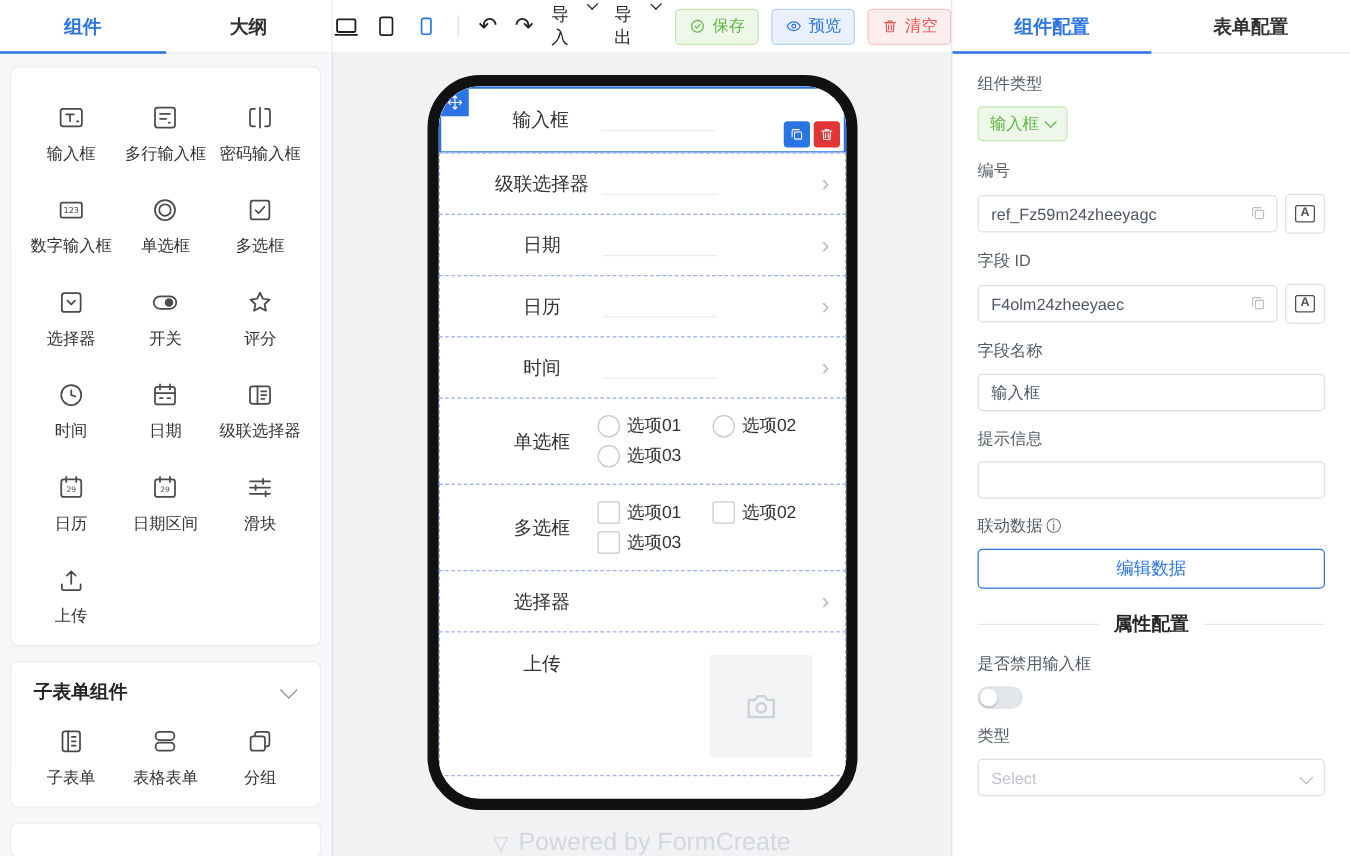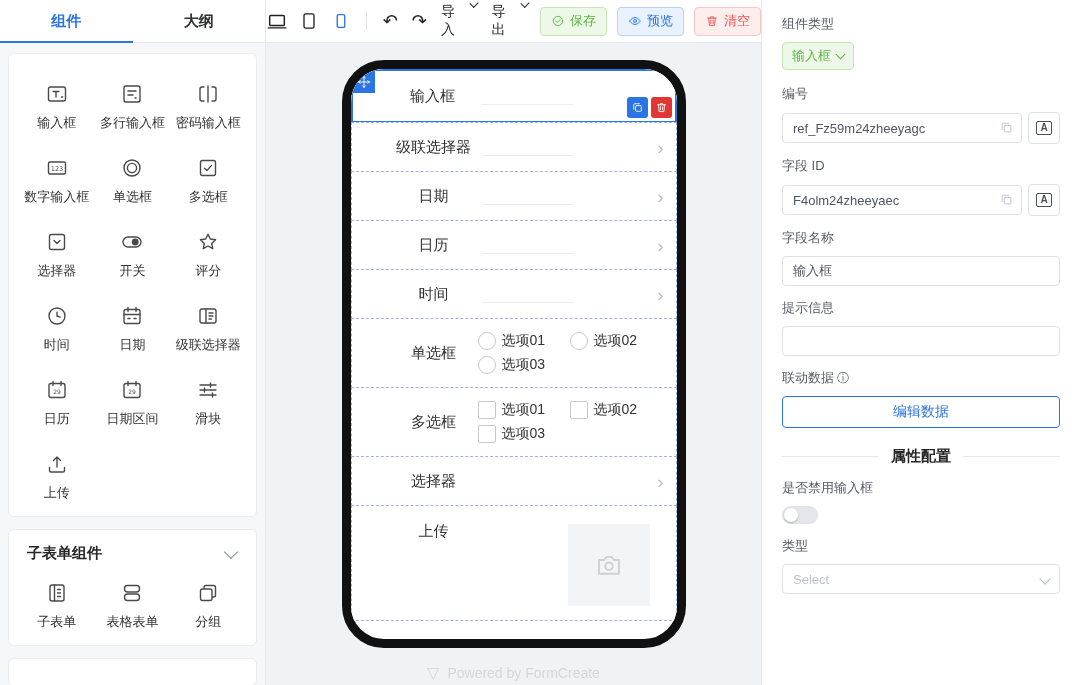--- a/index.html
+++ b/index.html
@@ -54,21 +54,21 @@
   .act.copy{background:#2b74e3;}
   .act.del{background:#e23636;}
   .opts{display:grid;grid-template-columns:92px 92px;row-gap:6px;padding:13px 0;}
   .opt{display:flex;align-items:center;gap:6px;font-size:14px;color:#323233;}
   .oc{width:18px;height:18px;border:1px solid #c8c9cc;border-radius:50%;background:#fff;flex-shrink:0;box-sizing:border-box;}
   .oc.sq{border-radius:2px;}
   .prow.tall{min-height:68px;}
   .prow.upload{align-items:flex-start;min-height:116px;padding-top:16px;padding-bottom:14px;}
   .upbox{margin-left:auto;margin-right:14px;width:82px;height:82px;background:#f3f4f6;display:flex;align-items:center;justify-content:center;margin-top:2px;}
   .upbox svg{width:30px;height:30px;stroke:#cdd0d6;fill:none;stroke-width:1.5;stroke-linejoin:round;}
-  .watermark{position:absolute;left:0;right:0;top:620px;display:flex;align-items:center;justify-content:center;gap:8px;color:#d4d7dc;font-size:14px;}
+  .watermark{position:absolute;left:0;right:0;top:620px;display:flex;align-items:center;justify-content:center;gap:8px;color:#d4d7dc;font-size:20px;}
   .wlogo{font-size:16px;color:#d4d7dc;}
   .wlogo::before{content:"\25BD";}
   
   .right{width:318px;flex-shrink:0;border-left:1px solid #e4e7ed;display:flex;flex-direction:column;background:#fff;}
   .right-body{flex:1;overflow:hidden;padding:2px 20px 0;}
   .flabel{font-size:13px;color:#555c66;margin:13px 0 9px;display:flex;align-items:center;gap:3px;}
   .info::after{content:"\24D8";font-size:12px;color:#555c66;}
   .tag{display:inline-flex;align-items:center;gap:6px;background:#eef8e9;border:1px solid #c6e5b5;color:#5cb641;font-size:13px;padding:4px 9px;border-radius:4px;cursor:pointer;margin-bottom:2px;}
   .chev-g{width:6px;height:6px;border-right:1.3px solid #5cb641;border-bottom:1.3px solid #5cb641;transform:rotate(45deg);margin-top:-3px;}
   .inrow{display:flex;gap:6px;align-items:center;}
@@ -407,20 +407,24 @@
 
       </div>
       <div class="watermark">
         <span class="wlogo"></span>
         <span>Powered by FormCreate</span>
       </div>
     </div>
   </div>
 
   <div class="right">
+    <div class="tabs">
+      <div class="tab active">组件配置</div>
+      <div class="tab">表单配置</div>
+    </div>
     <div class="right-body">
 
       <div class="flabel">组件类型</div>
       <div class="tag">
         <span>输入框</span>
         <span class="chev-g"></span>
       </div>
 
       <div class="flabel">编号</div>
       <div class="inrow">

